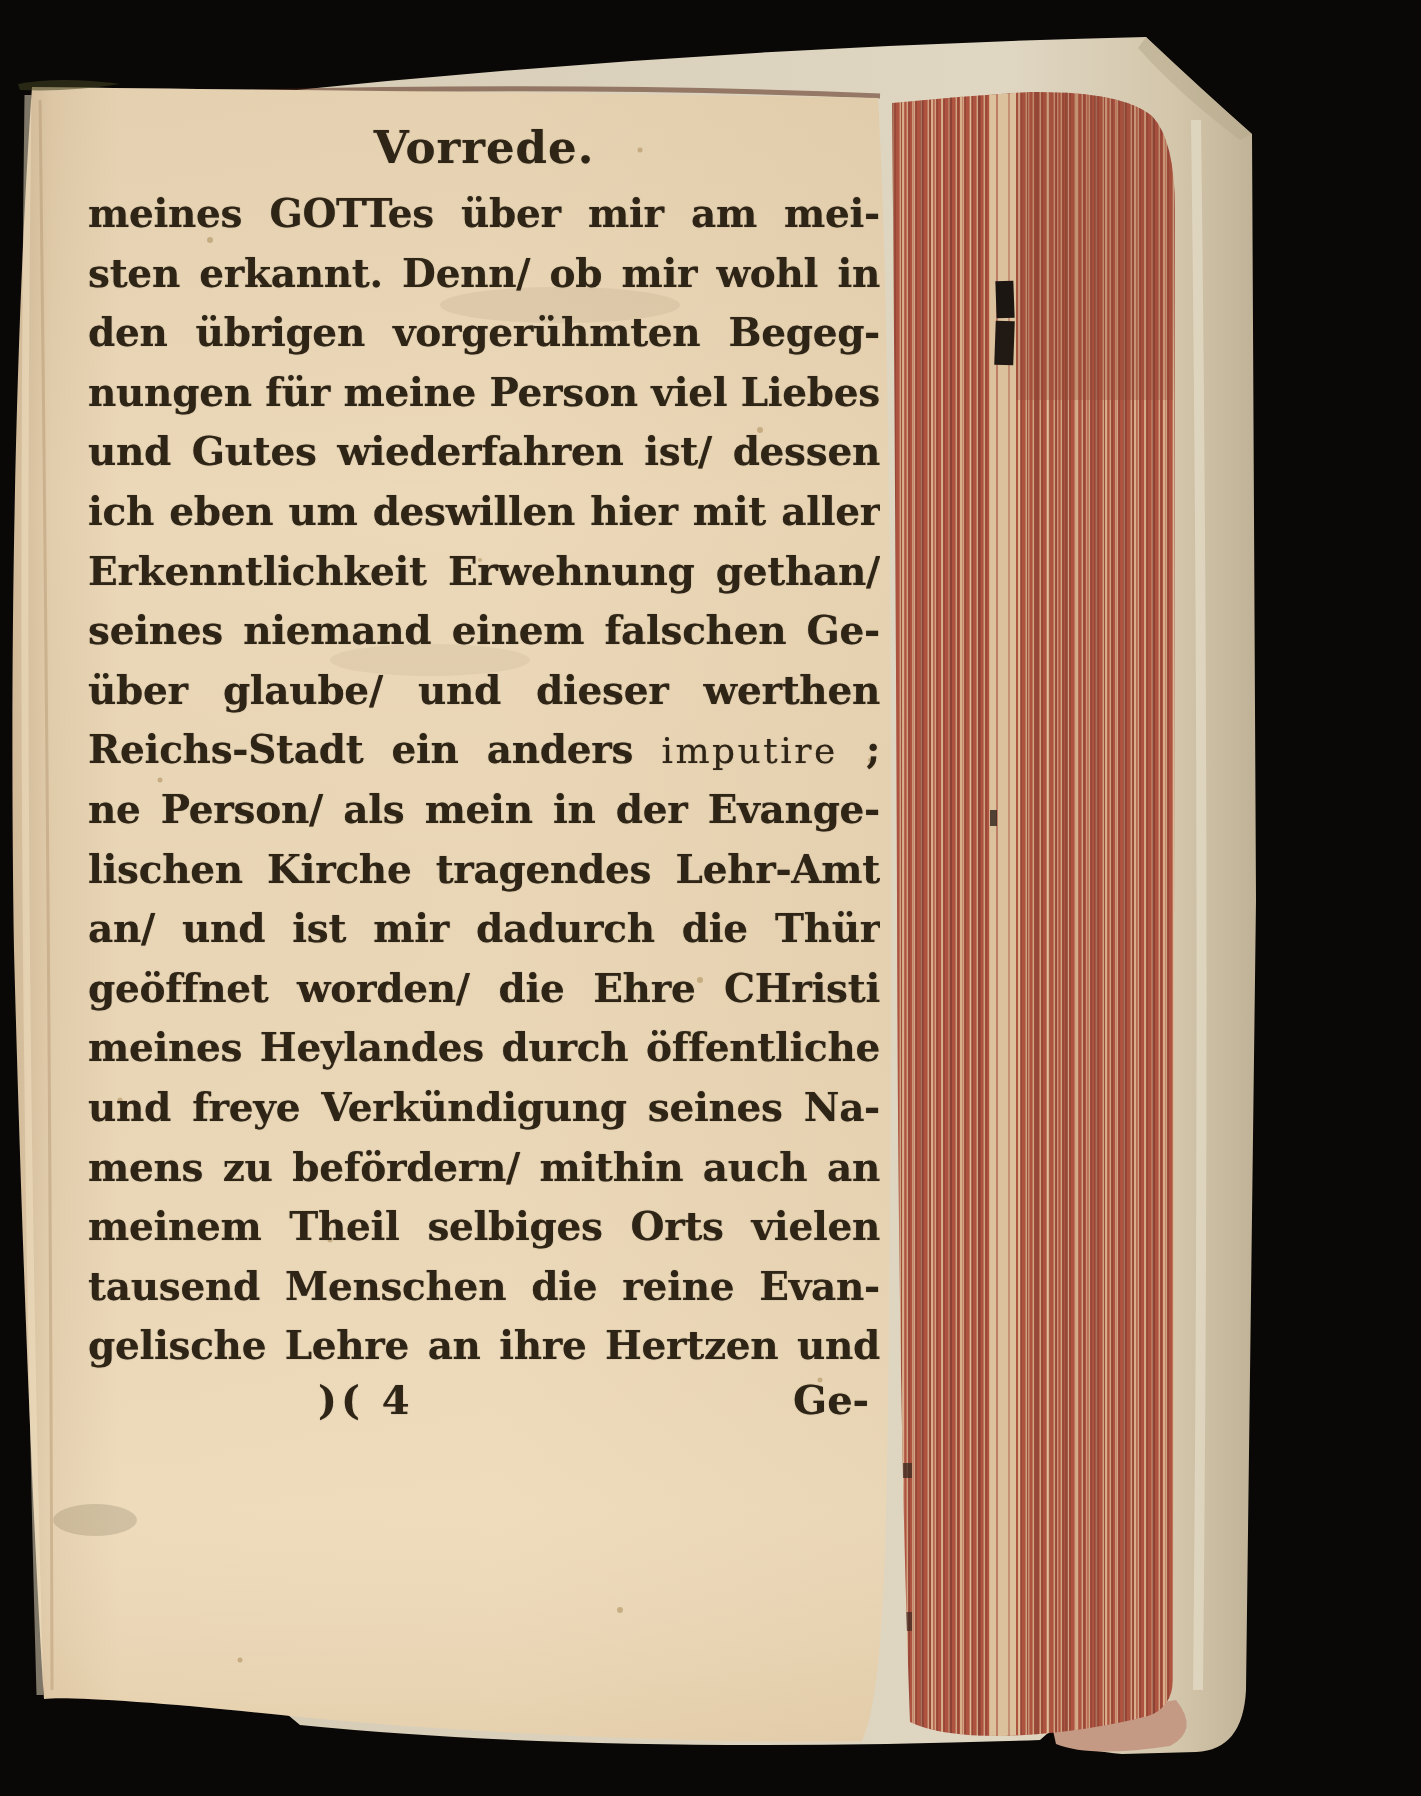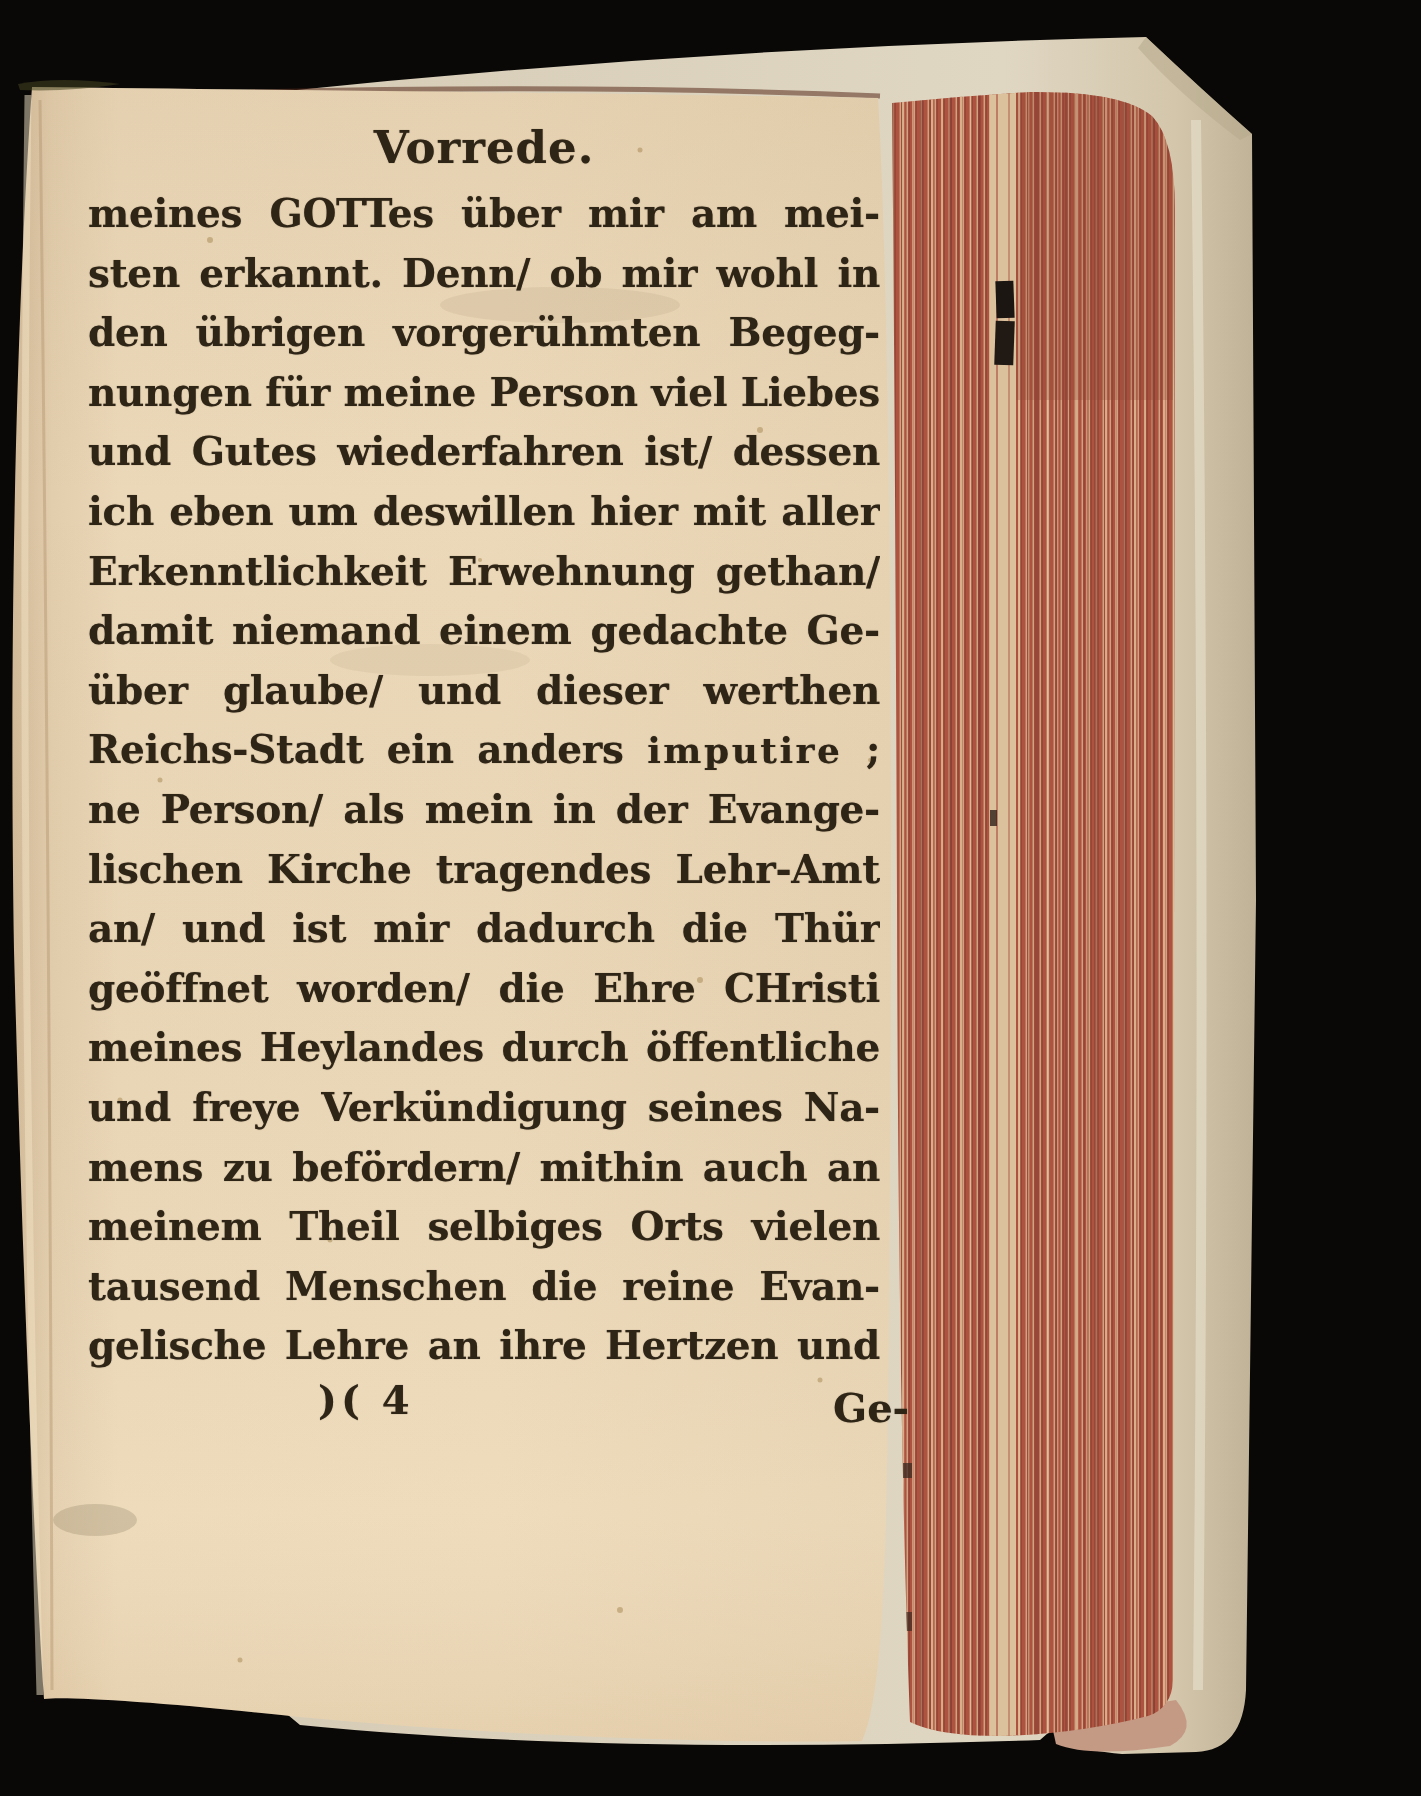--- a/index.html
+++ b/index.html
@@ -27,31 +27,31 @@
   .text-line{
     height:59.6px;line-height:59.6px;
     font-size:39px;font-weight:bold;
     text-align:justify;text-align-last:justify;
     text-justify:inter-word;
     letter-spacing:-0.3px;
     text-shadow:0 0 1px rgba(47,37,23,.5);
     overflow:hidden;white-space:nowrap;
   }
   .antiqua{
-    font-weight:bold;
+    font-weight:normal;
     letter-spacing:2.5px;
     font-size:36px;
   }
   .footer-row{
     position:relative;height:62px;
     font-size:40px;font-weight:bold;
     text-shadow:0 0 1px rgba(47,37,23,.5);
   }
   .signature-mark{position:absolute;left:230px;top:0;letter-spacing:4px;}
-  .catchword{position:absolute;left:705px;top:8px;margin-left:40px;}
+  .catchword{position:absolute;left:705px;top:0;}
 </style>
 </head>
 <body>
 
 <div id="scene">
 
   <svg id="book-art" width="1421" height="1796" viewBox="0 0 1421 1796">
     <defs>
       <linearGradient id="vellumGrad" x1="0" y1="0" x2="1" y2="0">
         <stop offset="0" stop-color="#d6ccb6"></stop>
@@ -166,21 +166,21 @@
     <div class="page-header">Vorrede.</div>
 
     <div id="body-lines">
         <div class="text-line">meines GOTTes über mir am mei-</div>
         <div class="text-line">sten erkannt. Denn/ ob mir wohl in</div>
         <div class="text-line">den übrigen vorgerühmten Begeg-</div>
         <div class="text-line">nungen für meine Person viel Liebes</div>
         <div class="text-line">und Gutes wiederfahren ist/ dessen</div>
         <div class="text-line">ich eben um deswillen hier mit aller</div>
         <div class="text-line">Erkenntlichkeit Erwehnung gethan/</div>
-        <div class="text-line">damit niemand einem gedachte Ge-</div>
+        <div class="text-line">seines niemand einem falschen Ge-</div>
         <div class="text-line">über glaube/ und dieser werthen</div>
         <div class="text-line">Reichs-Stadt ein anders <span class="antiqua">imputire</span> ;</div>
         <div class="text-line">ne Person/ als mein in der Evange-</div>
         <div class="text-line">lischen Kirche tragendes Lehr-Amt</div>
         <div class="text-line">an/ und ist mir dadurch die Thür</div>
         <div class="text-line">geöffnet worden/ die Ehre CHristi</div>
         <div class="text-line">meines Heylandes durch öffentliche</div>
         <div class="text-line">und freye Verkündigung seines Na-</div>
         <div class="text-line">mens zu befördern/ mithin auch an</div>
         <div class="text-line">meinem Theil selbiges Orts vielen</div>

